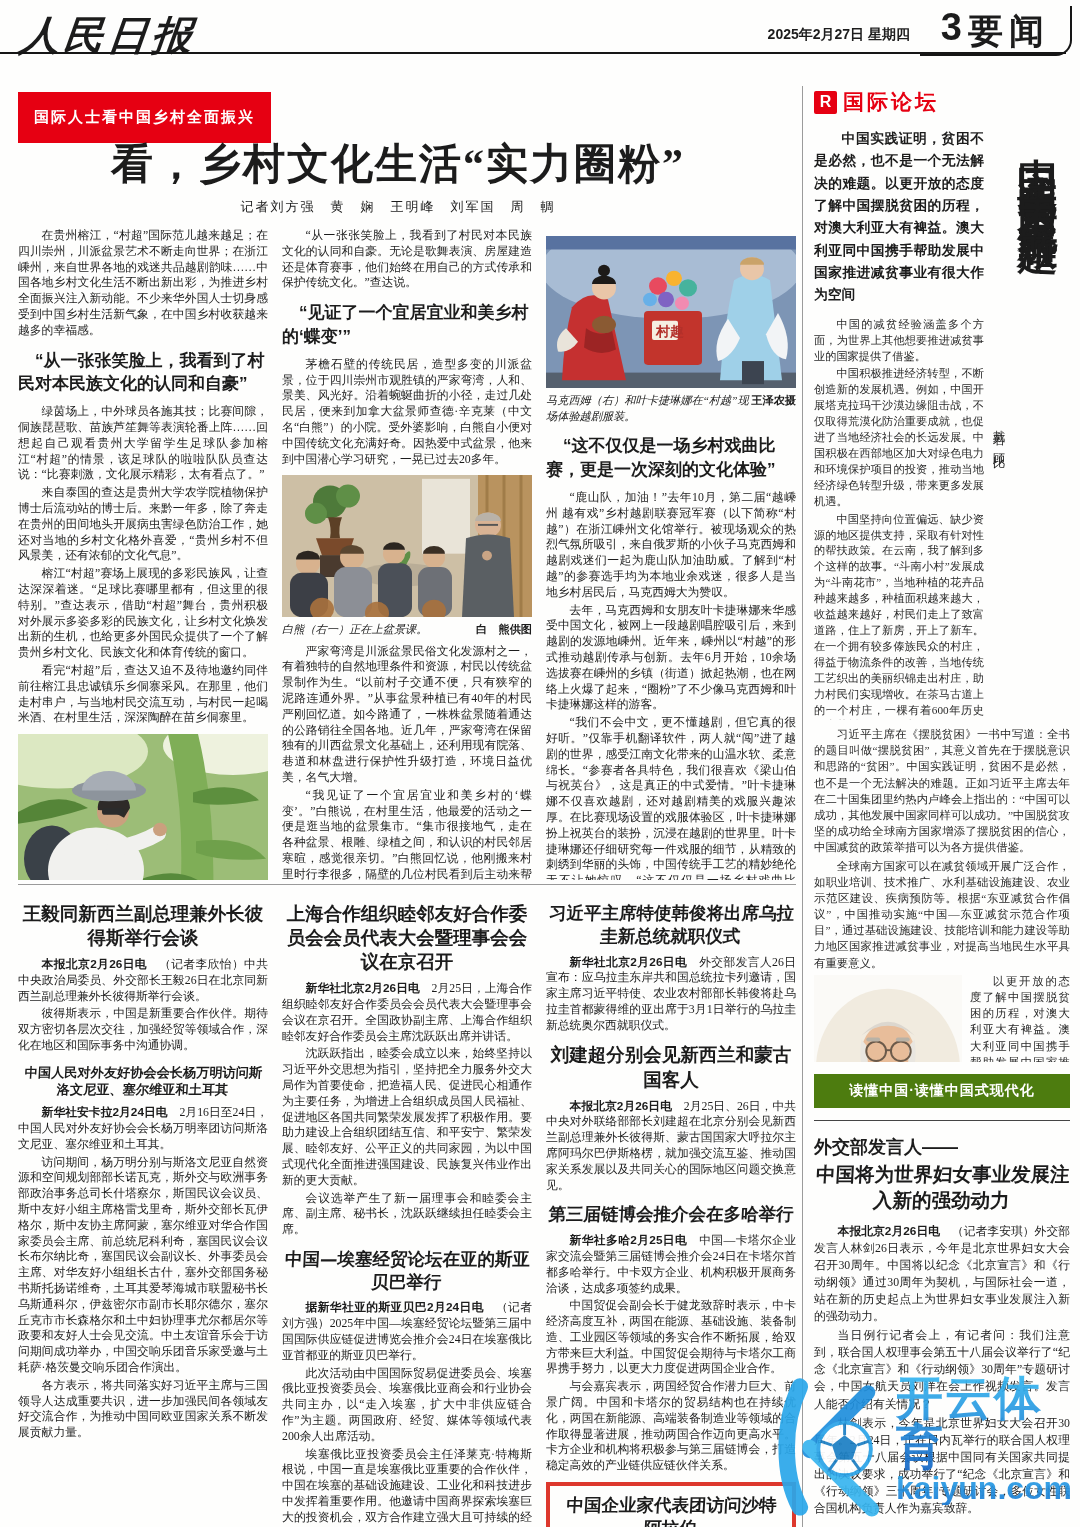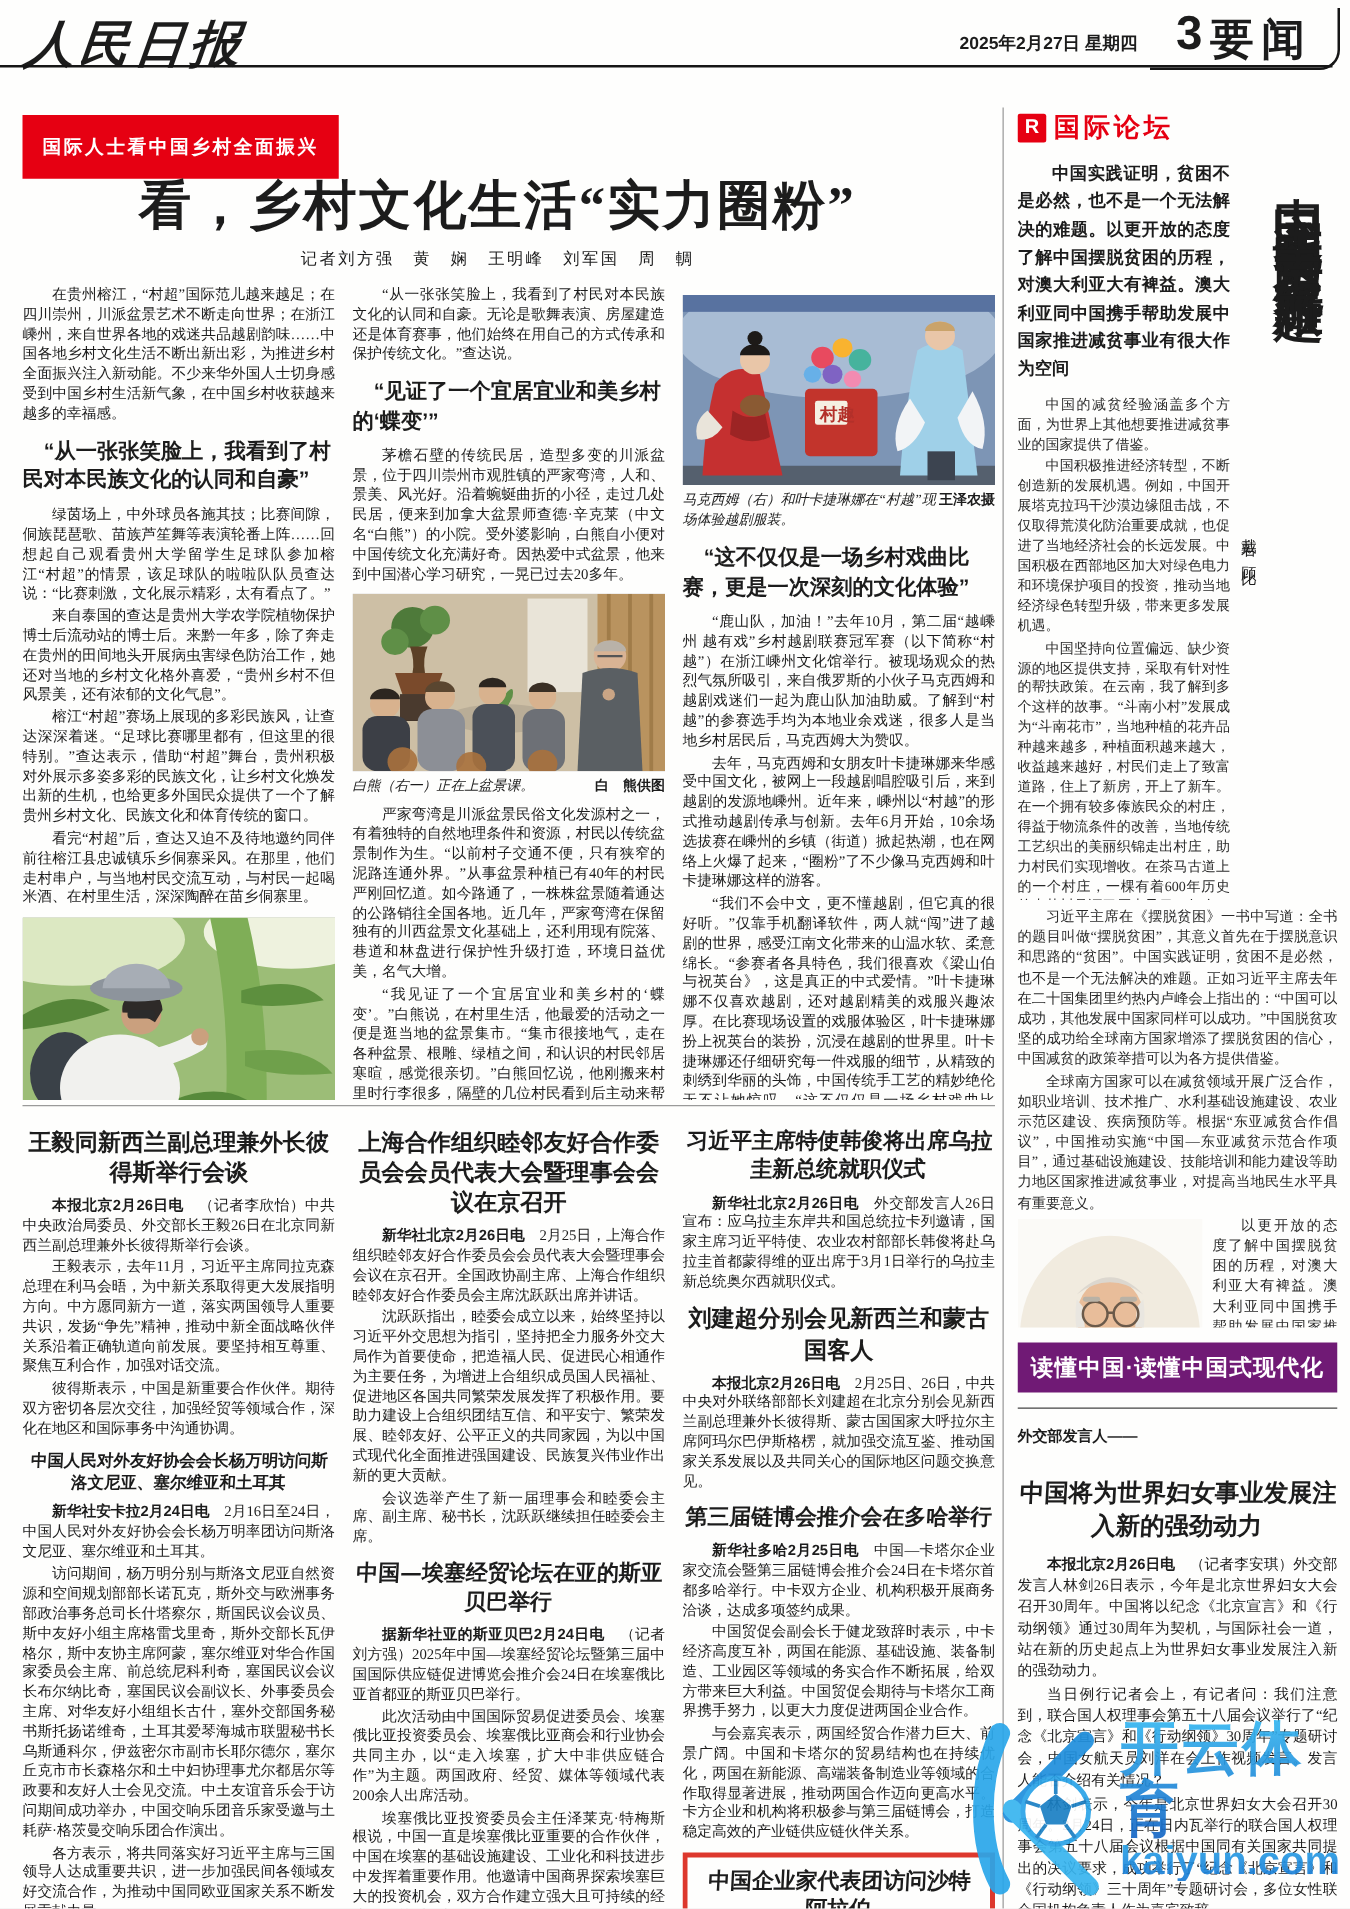--- a/index.html
+++ b/index.html
@@ -60,24 +60,24 @@
                margin:8px 0 10px;text-indent:2em;text-align:justify;}
   .forum-left .para{font-size:11.2px;line-height:1.42;color:#2a2a2a;}
   .vertical-title{writing-mode:vertical-rl;text-orientation:upright;font-family:"Liberation Sans",sans-serif;
                   font-weight:900;font-size:40px;line-height:1;letter-spacing:6px;margin:6px 0 0 34px;height:596px;}
   .vertical-author{position:absolute;left:6px;top:300px;writing-mode:vertical-rl;text-orientation:upright;
                   font-size:12.5px;letter-spacing:3px;}
   .forum-wide{overflow:hidden;max-height:336px;margin-top:6px;}
   .forum-wide .para{font-size:11.4px;line-height:1.42;color:#2a2a2a;}
   .portrait{float:left;width:148px;height:166px;margin:2px 8px 2px 0;}
   .portrait svg{width:100%;height:100%;}
-  .read-banner{background:#701a75;color:#fff;font-family:"Liberation Sans",sans-serif;font-weight:800;
-               font-size:18px;text-align:center;padding:8px 0;margin:12px 0 12px;letter-spacing:1px;}
+  .read-banner{background:#4d7c0f;color:#fff;font-family:"Liberation Sans",sans-serif;font-weight:800;
+               font-size:14px;text-align:center;padding:8px 0;margin:12px 0 12px;letter-spacing:1px;}
   .mofa-divider{border-top:1px solid #444;margin:4px 0 14px;}
-  .mofa-label{font-family:"Liberation Sans",sans-serif;font-weight:800;font-size:12px;margin-bottom:24px;}
+  .mofa-label{font-family:"Liberation Sans",sans-serif;font-weight:800;font-size:18px;margin-bottom:3px;}
   .mofa-headline{font-family:"DejaVu Serif",serif;font-weight:700;font-size:19.5px;text-align:center;
                  line-height:1.35;margin:0 0 8px;transform:skewX(-3deg);}
   .mofa .para{font-size:11.8px;line-height:1.45;}
   
   .watermark{position:absolute;right:2px;bottom:4px;width:312px;height:150px;display:flex;align-items:flex-start;
              gap:2px;z-index:9;opacity:.92;pointer-events:none;}
   .wm-logo{width:128px;height:146px;flex:0 0 auto;}
   .wm-texts{display:flex;flex-direction:column;line-height:1.05;}
   .wm-brand{font-family:"Liberation Sans",sans-serif;font-weight:900;font-size:47px;letter-spacing:2px;
             background:linear-gradient(180deg,#36b9f2,#1465c4);-webkit-background-clip:text;
@@ -222,21 +222,20 @@
         <p class="para">去年，马克西姆和女朋友叶卡捷琳娜来华感受中国文化，被网上一段越剧唱腔吸引后，来到越剧的发源地嵊州。近年来，嵊州以“村越”的形式推动越剧传承与创新。去年6月开始，10余场选拔赛在嵊州的乡镇（街道）掀起热潮，也在网络上火爆了起来，“圈粉”了不少像马克西姆和叶卡捷琳娜这样的游客。</p>
         <p class="para">“我们不会中文，更不懂越剧，但它真的很好听。”仅靠手机翻译软件，两人就“闯”进了越剧的世界，感受江南文化带来的山温水软、柔意绵长。“参赛者各具特色，我们很喜欢《梁山伯与祝英台》，这是真正的中式爱情。”叶卡捷琳娜不仅喜欢越剧，还对越剧精美的戏服兴趣浓厚。在比赛现场设置的戏服体验区，叶卡捷琳娜扮上祝英台的装扮，沉浸在越剧的世界里。叶卡捷琳娜还仔细研究每一件戏服的细节，从精致的刺绣到华丽的头饰，中国传统手工艺的精妙绝伦无不让她惊叹。“这不仅仅是一场乡村戏曲比赛，更是一次深刻的文化体验。”叶卡捷琳娜说。</p>
       </div>
   </div>
   <div class="main-divider"></div>
 
   <div class="briefs">
     <div class="bcol">
         <h2 class="headline hei">王毅同新西兰副总理兼外长彼得斯举行会谈</h2>
         <p class="para"><b class="lead">本报北京2月26日电　</b>（记者李欣怡）中共中央政治局委员、外交部长王毅26日在北京同新西兰副总理兼外长彼得斯举行会谈。</p>
-        <p class="para">王毅表示，去年11月，习近平主席同拉克森总理在利马会晤，为中新关系取得更大发展指明方向。中方愿同新方一道，落实两国领导人重要共识，发扬“争先”精神，推动中新全面战略伙伴关系沿着正确轨道向前发展。要坚持相互尊重、聚焦互利合作，加强对话交流。</p>
         <p class="para">彼得斯表示，中国是新重要合作伙伴。期待双方密切各层次交往，加强经贸等领域合作，深化在地区和国际事务中沟通协调。</p>
         <h2 class="headline kai-small">中国人民对外友好协会会长杨万明访问斯洛文尼亚、塞尔维亚和土耳其</h2>
         <p class="para"><b class="lead">新华社安卡拉2月24日电　</b>2月16日至24日，中国人民对外友好协会会长杨万明率团访问斯洛文尼亚、塞尔维亚和土耳其。</p>
         <p class="para">访问期间，杨万明分别与斯洛文尼亚自然资源和空间规划部部长诺瓦克，斯外交与欧洲事务部政治事务总司长什塔察尔，斯国民议会议员、斯中友好小组主席格雷戈里奇，斯外交部长瓦伊格尔，斯中友协主席阿蒙，塞尔维亚对华合作国家委员会主席、前总统尼科利奇，塞国民议会议长布尔纳比奇，塞国民议会副议长、外事委员会主席、对华友好小组组长古什，塞外交部国务秘书斯托扬诺维奇，土耳其爱琴海城市联盟秘书长乌斯通科尔，伊兹密尔市副市长耶尔德尔，塞尔丘克市市长森格尔和土中妇协理事尤尔都居尔等政要和友好人士会见交流。中土友谊音乐会于访问期间成功举办，中国交响乐团音乐家受邀与土耗萨·格茨曼交响乐团合作演出。</p>
         <p class="para">各方表示，将共同落实好习近平主席与三国领导人达成重要共识，进一步加强民间各领域友好交流合作，为推动中国同欧亚国家关系不断发展贡献力量。</p>
       </div>
     <div class="bcol">
         <h2 class="headline hei">上海合作组织睦邻友好合作委员会会员代表大会暨理事会会议在京召开</h2>
         <p class="para"><b class="lead">新华社北京2月26日电　</b>2月25日，上海合作组织睦邻友好合作委员会会员代表大会暨理事会会议在京召开。全国政协副主席、上海合作组织睦邻友好合作委员会主席沈跃跃出席并讲话。</p>
         <p class="para">沈跃跃指出，睦委会成立以来，始终坚持以习近平外交思想为指引，坚持把全力服务外交大局作为首要使命，把造福人民、促进民心相通作为主要任务，为增进上合组织成员国人民福祉、促进地区各国共同繁荣发展发挥了积极作用。要助力建设上合组织团结互信、和平安宁、繁荣发展、睦邻友好、公平正义的共同家园，为以中国式现代化全面推进强国建设、民族复兴伟业作出新的更大贡献。</p>

